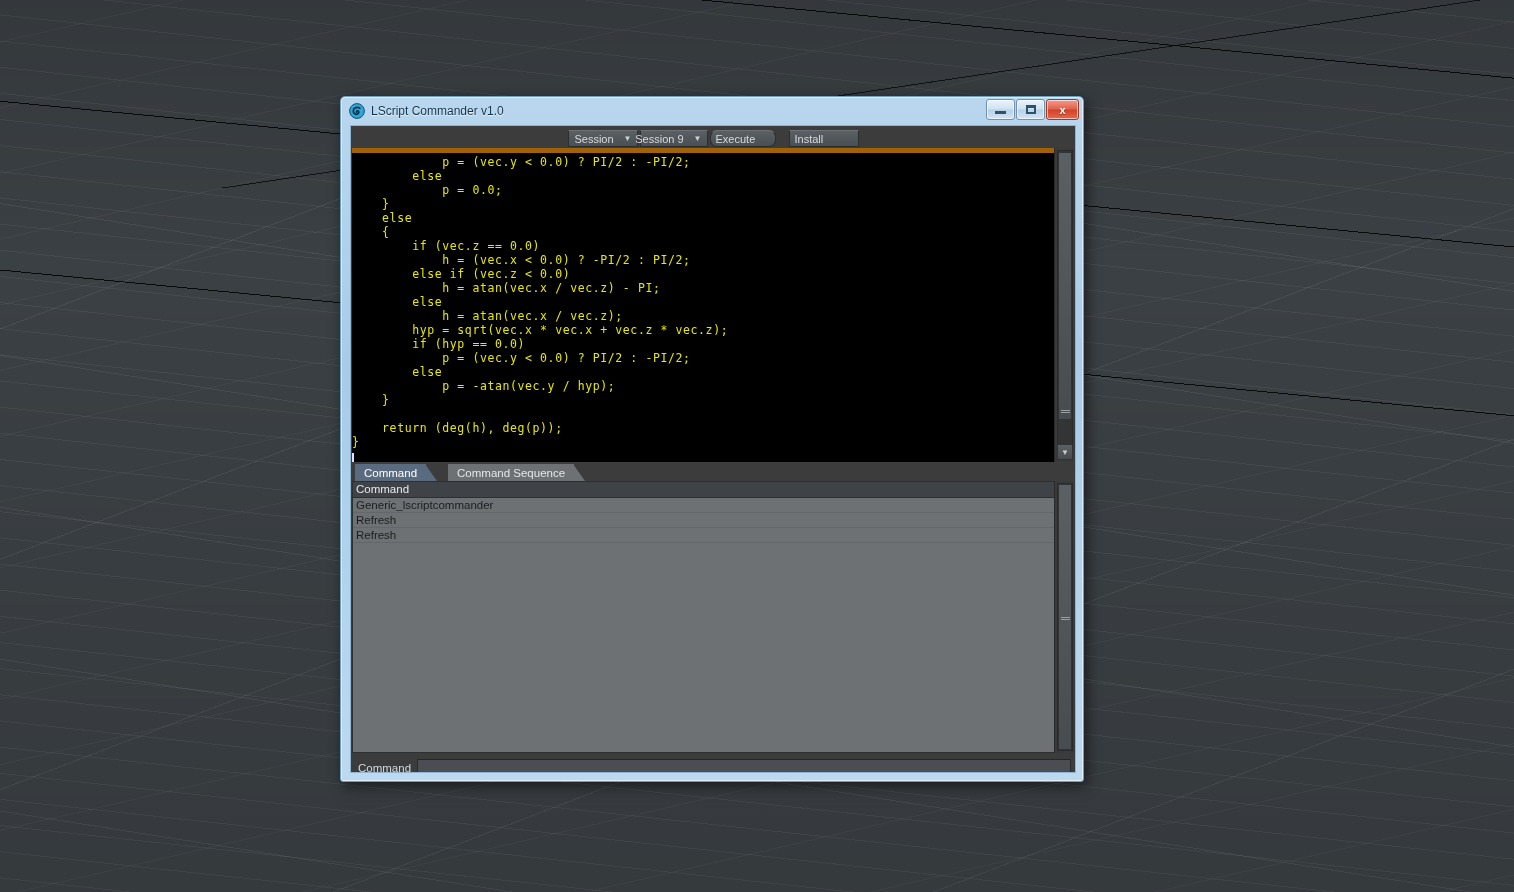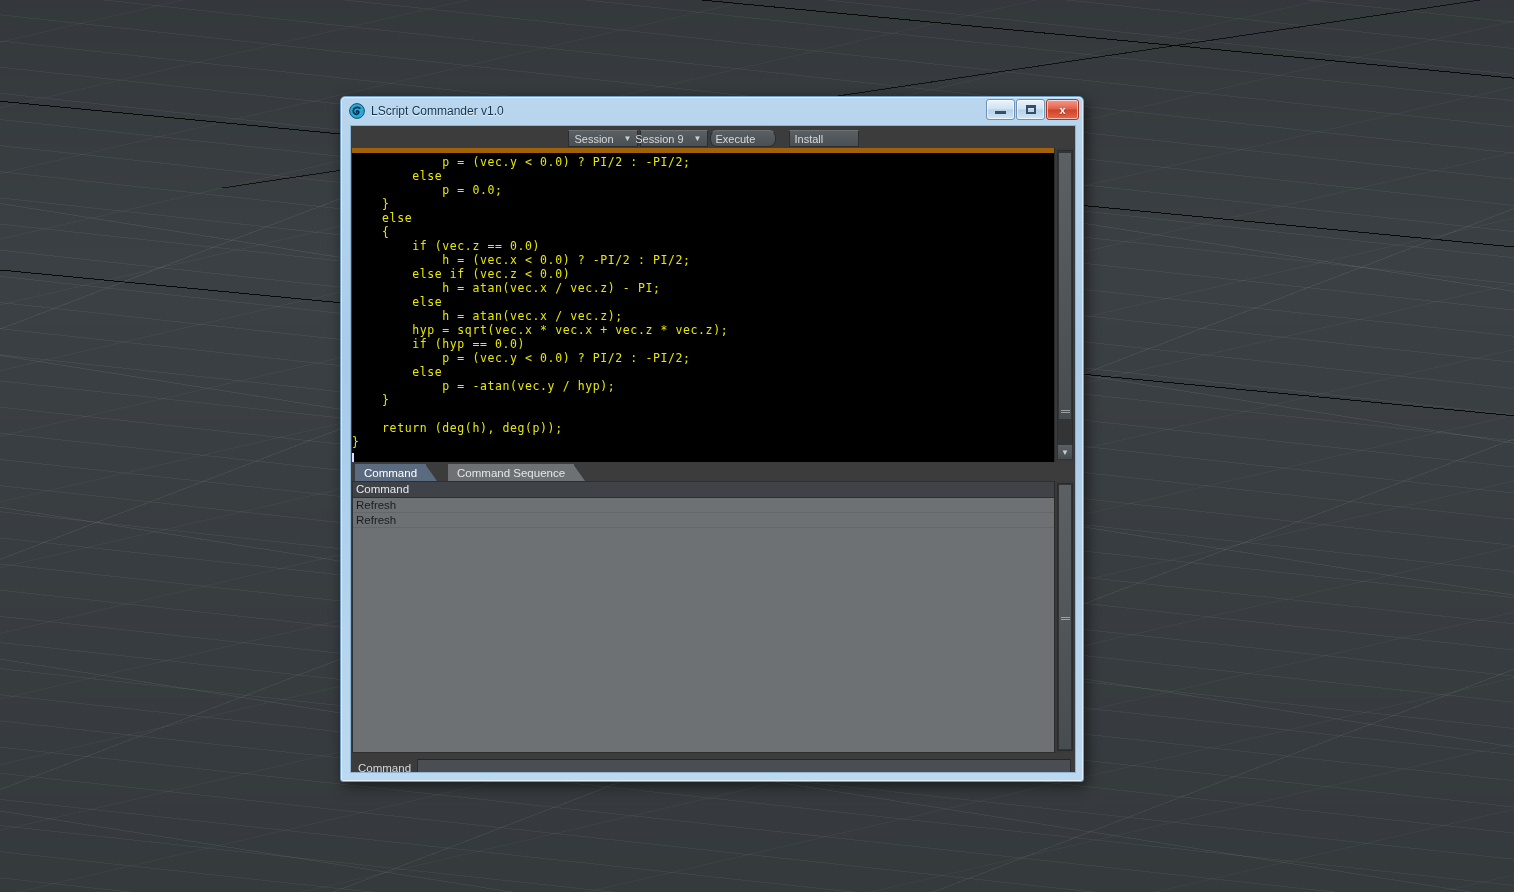--- a/index.html
+++ b/index.html
@@ -438,20 +438,23 @@
         <svg class="slant" viewBox="0 0 12 17" preserveAspectRatio="none">
           <polygon class="slant-fill" points="0,0 12,17 0,17"></polygon>
         </svg>
       </div>
     </div>
 
     <div id="list-wrap">
       <div id="list-panel">
         <div id="list-header">Command</div>
         <div class="list-row">
+          <span>Generic_lscriptcommander</span>
+        </div>
+        <div class="list-row">
           <span>Refresh</span>
         </div>
         <div class="list-row">
           <span>Refresh</span>
         </div>
       </div>
       <div class="vscroll">
         <div class="track"></div>
         <div class="thumb" style="top:3px; bottom:3px;">
           <div class="grip"></div>

